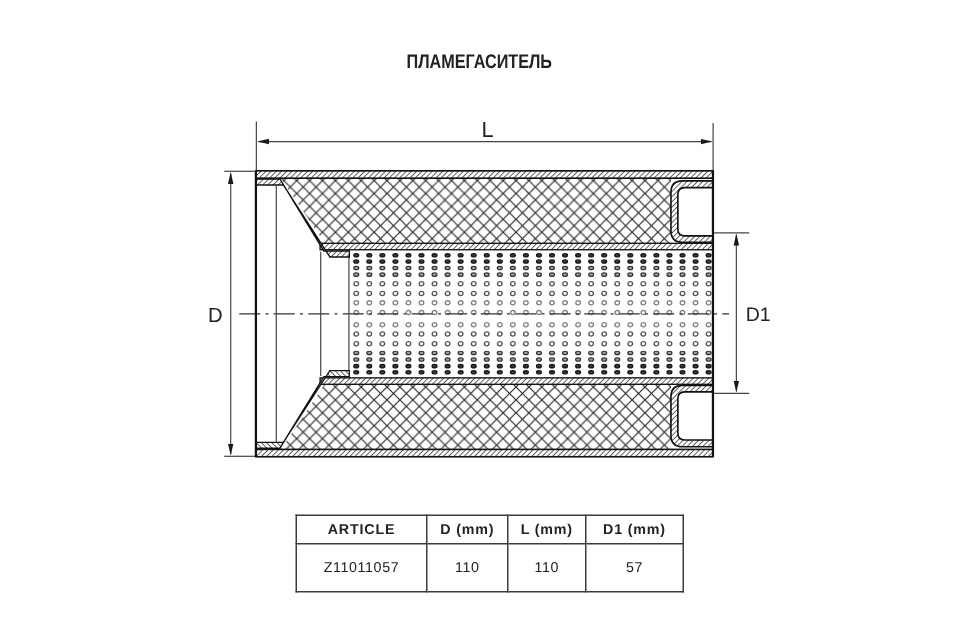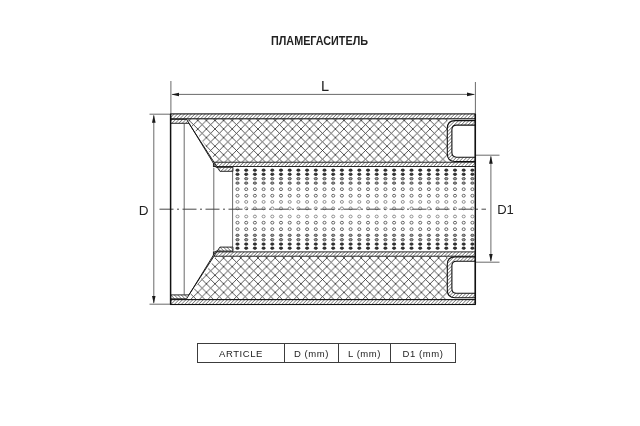--- a/index.html
+++ b/index.html
@@ -1,19 +1,19 @@
 <!DOCTYPE html>
 <html><head><meta charset="utf-8">
 <style>
 html,body{margin:0;padding:0;background:#fff;width:640px;height:426px;overflow:hidden}
 body{font-family:"Liberation Sans",sans-serif;position:relative}
 #dw{position:absolute;left:0;top:0}
 table{position:absolute;left:197px;top:343px;border-collapse:collapse;width:258px;table-layout:fixed}
 td,th{border:1px solid #3c3c3c;text-align:center;color:#222;padding:0;font-size:9.5px}
-th{height:18px;font-weight:normal;letter-spacing:0.55px}
+th{height:18px;font-weight:bold;letter-spacing:0.55px}
 td{height:31px;letter-spacing:0.4px}
 </style></head>
 <body>
 
 <div id="dw"><svg width="640" height="426" viewBox="0 0 640 426" xmlns="http://www.w3.org/2000/svg" font-family="Liberation Sans, sans-serif">
 <defs>
 <pattern id="dense" width="2.45" height="2.45" patternUnits="userSpaceOnUse" patternTransform="rotate(45)">
   <rect width="2.45" height="2.45" fill="#fff"></rect>
   <line x1="0" y1="0" x2="0" y2="2.45" stroke="#191919" stroke-width="0.9"></line>
 </pattern>
@@ -184,13 +184,19 @@
       <col style="width:52px">
       <col style="width:65px">
     </colgroup>
 <tbody>
       <tr>
         <th>ARTICLE</th>
         <th>D (mm)</th>
         <th>L (mm)</th>
         <th>D1 (mm)</th>
       </tr>
+<tr>
+        <td>Z11011057</td>
+        <td>110</td>
+        <td>110</td>
+        <td>57</td>
+      </tr>
 </tbody>
   </table>
 </body></html>

